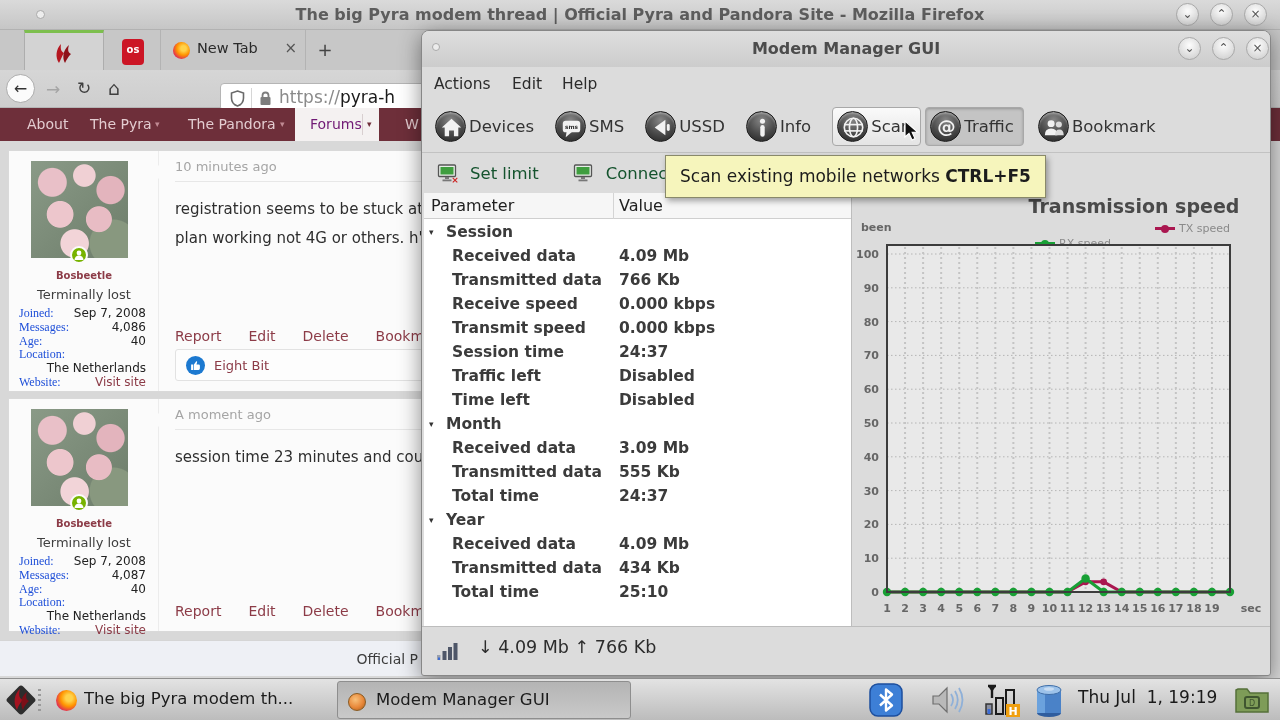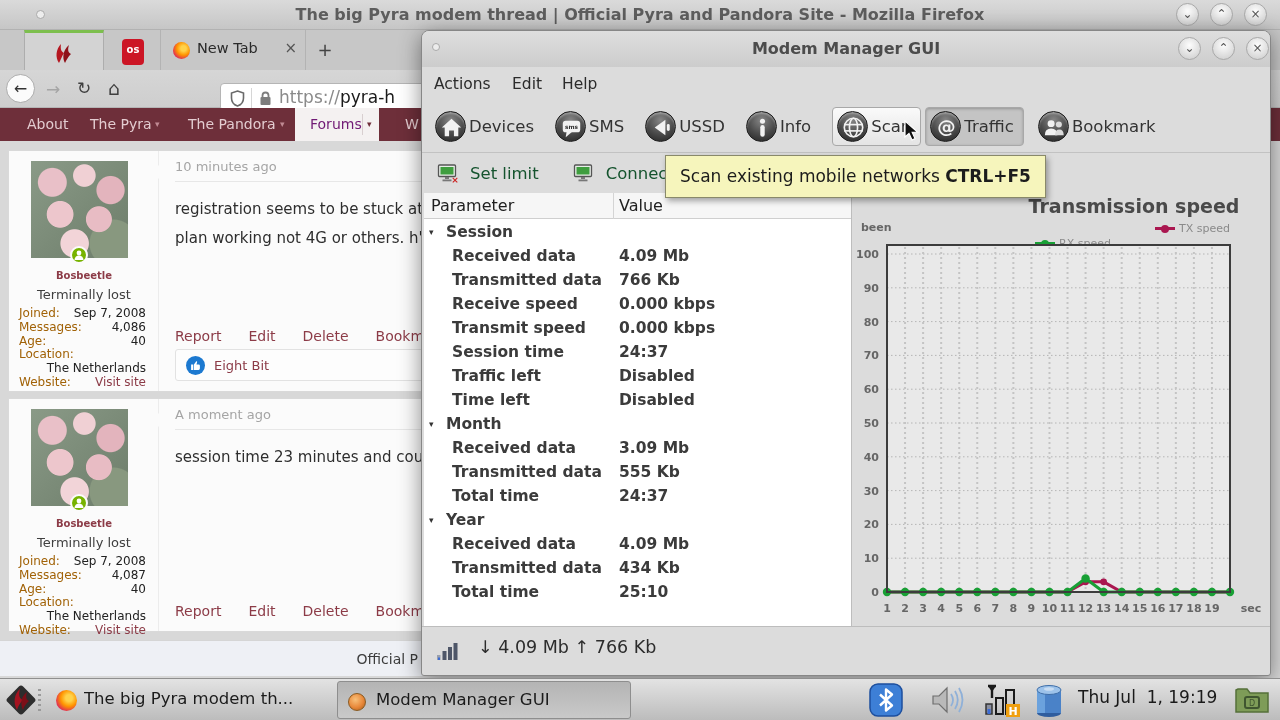--- a/index.html
+++ b/index.html
@@ -73,21 +73,21 @@
       radial-gradient(circle at 45% 85%, #f2d4d8 0 14%, transparent 15%),
       radial-gradient(circle at 85% 85%, #88987f 0 20%, transparent 21%),
       linear-gradient(135deg,#8a9a87,#6d7d6a); }
   .online-badge { position:absolute; left:62px; top:96px; width:17px; height:17px; border-radius:50%;
     background:#77b300; border:2px solid #fbfbfb; }
   .uname { position:absolute; left:0; top:119px; width:150px; text-align:center; font-size:10px;
     font-weight:bold; color:#8c3b47; }
   .utitle { position:absolute; left:0; top:136px; width:150px; text-align:center; font-size:13px; color:#3f3f3f; }
   .ufields { position:absolute; left:10px; right:12px; top:156px; font-size:12px; }
   .u-row { display:flex; justify-content:space-between; line-height:13.8px; }
-  .u-l { color:#a16207; } .u-v { color:#222; text-align:right; flex:1; }
+  .u-l { color:#1d4ed8;font-family:Liberation Serif, serif; } .u-v { color:#222; text-align:right; flex:1; }
   .u-v.link { color:#8c3b47; }
   .pcontent { position:absolute; left:150px; right:0; top:0; bottom:0; }
   .pc-notch { position:absolute; left:-7px; top:14px; width:0; height:0;
     border-top:7px solid transparent; border-bottom:7px solid transparent; border-right:7px solid #fbfbfb; }
   .ptime { position:absolute; left:16px; top:8px; font-size:13px; color:#a5a5a5; }
   .phr { position:absolute; left:16px; right:14px; top:30px; border-bottom:1px solid #e7e7e7; }
   .pbody { position:absolute; left:16px; top:44px; right:4px; font-size:15px; color:#2e2e2e; line-height:29px; white-space:nowrap; overflow:hidden; }
   .pactions { position:absolute; left:16px; font-size:14px; color:#8c3b47; white-space:nowrap; }
   .pc1 .pactions { top:176px; } .pc2 .pactions { top:203px; }
   .pactions span { margin-right:27px; }

